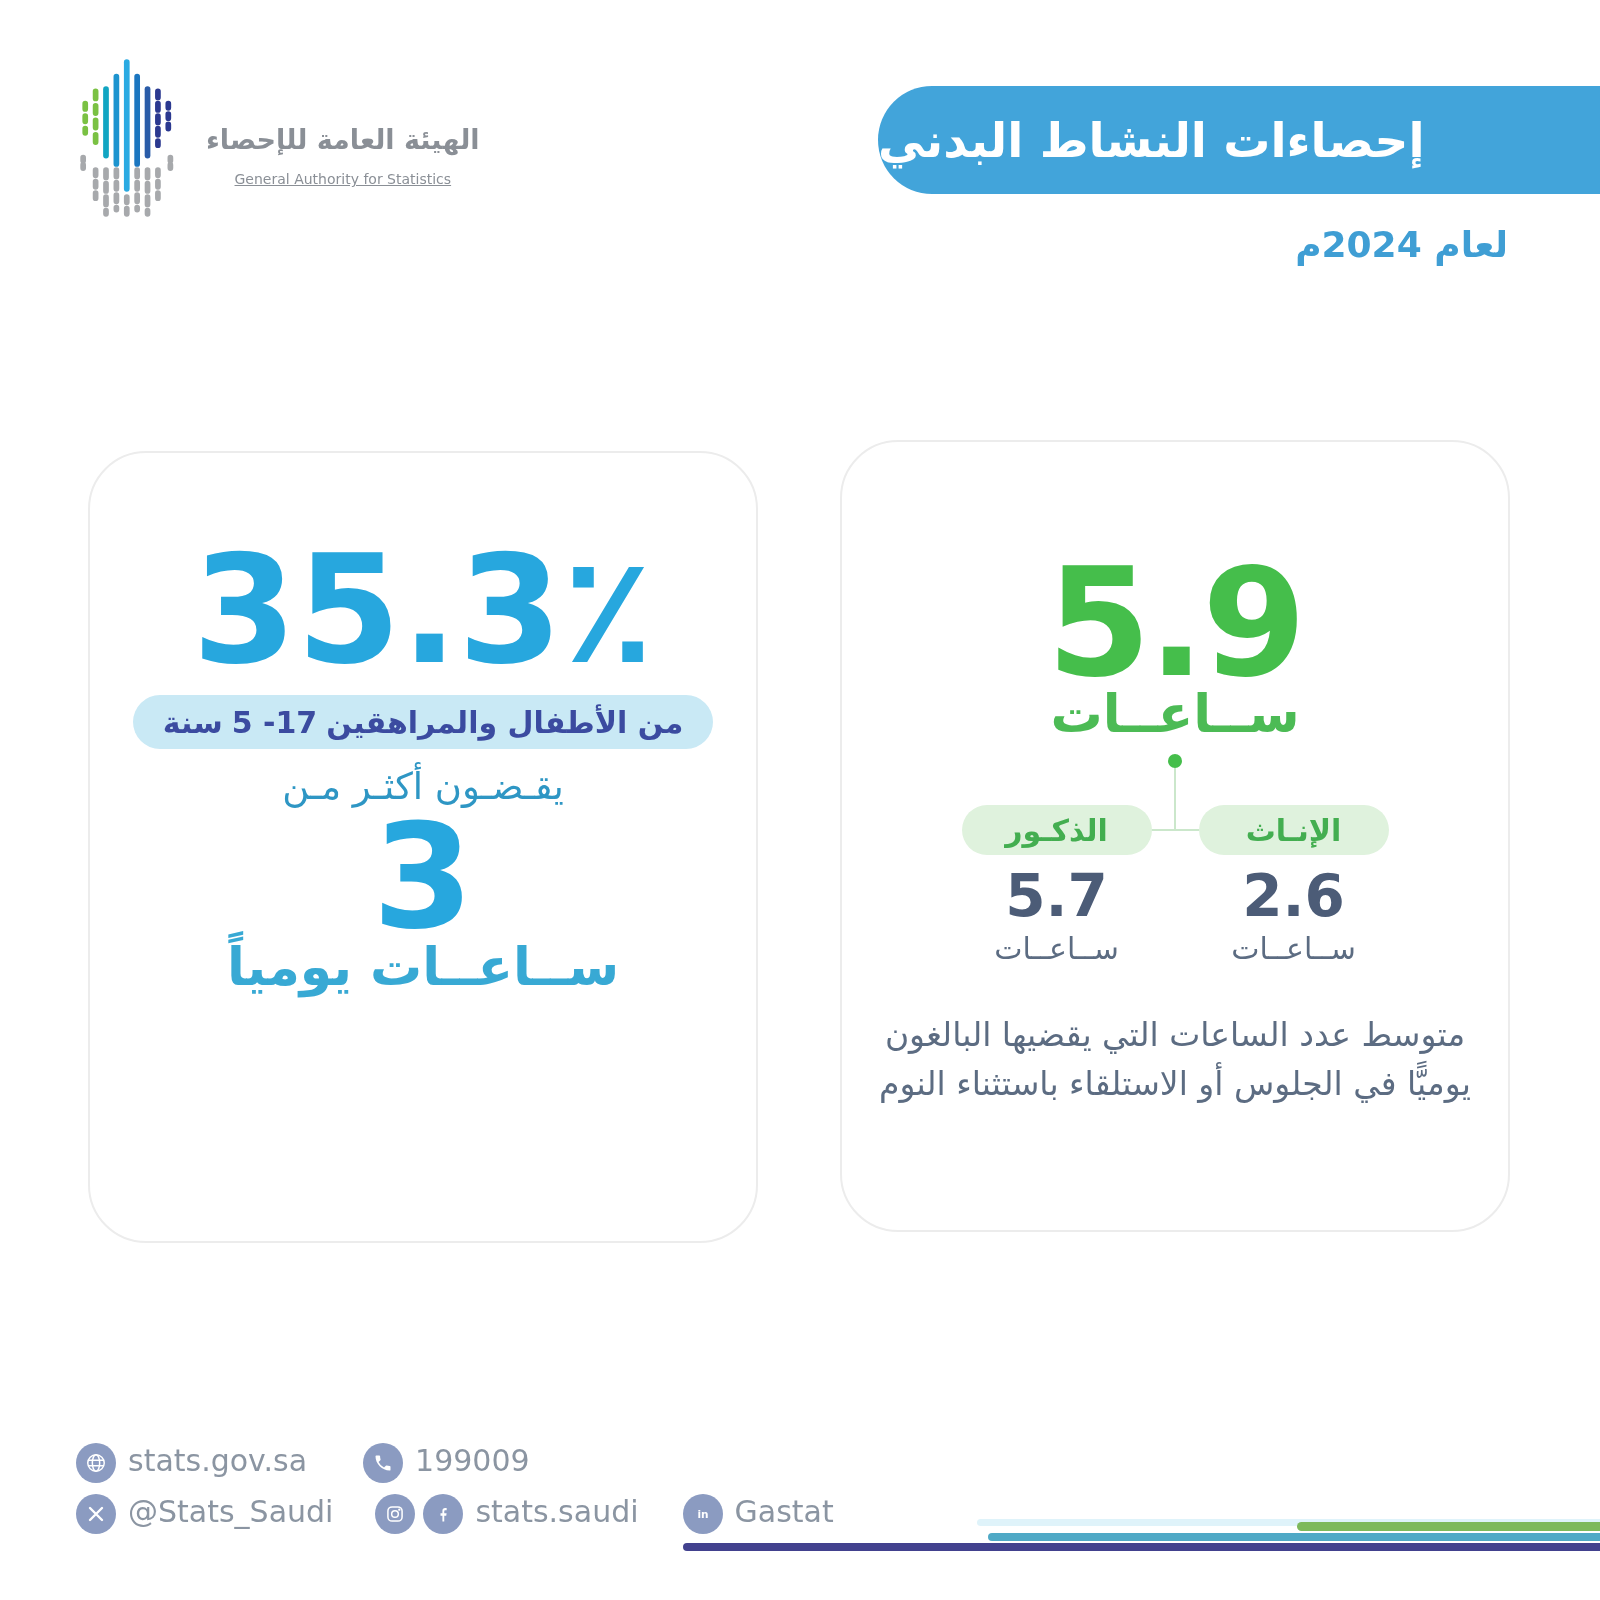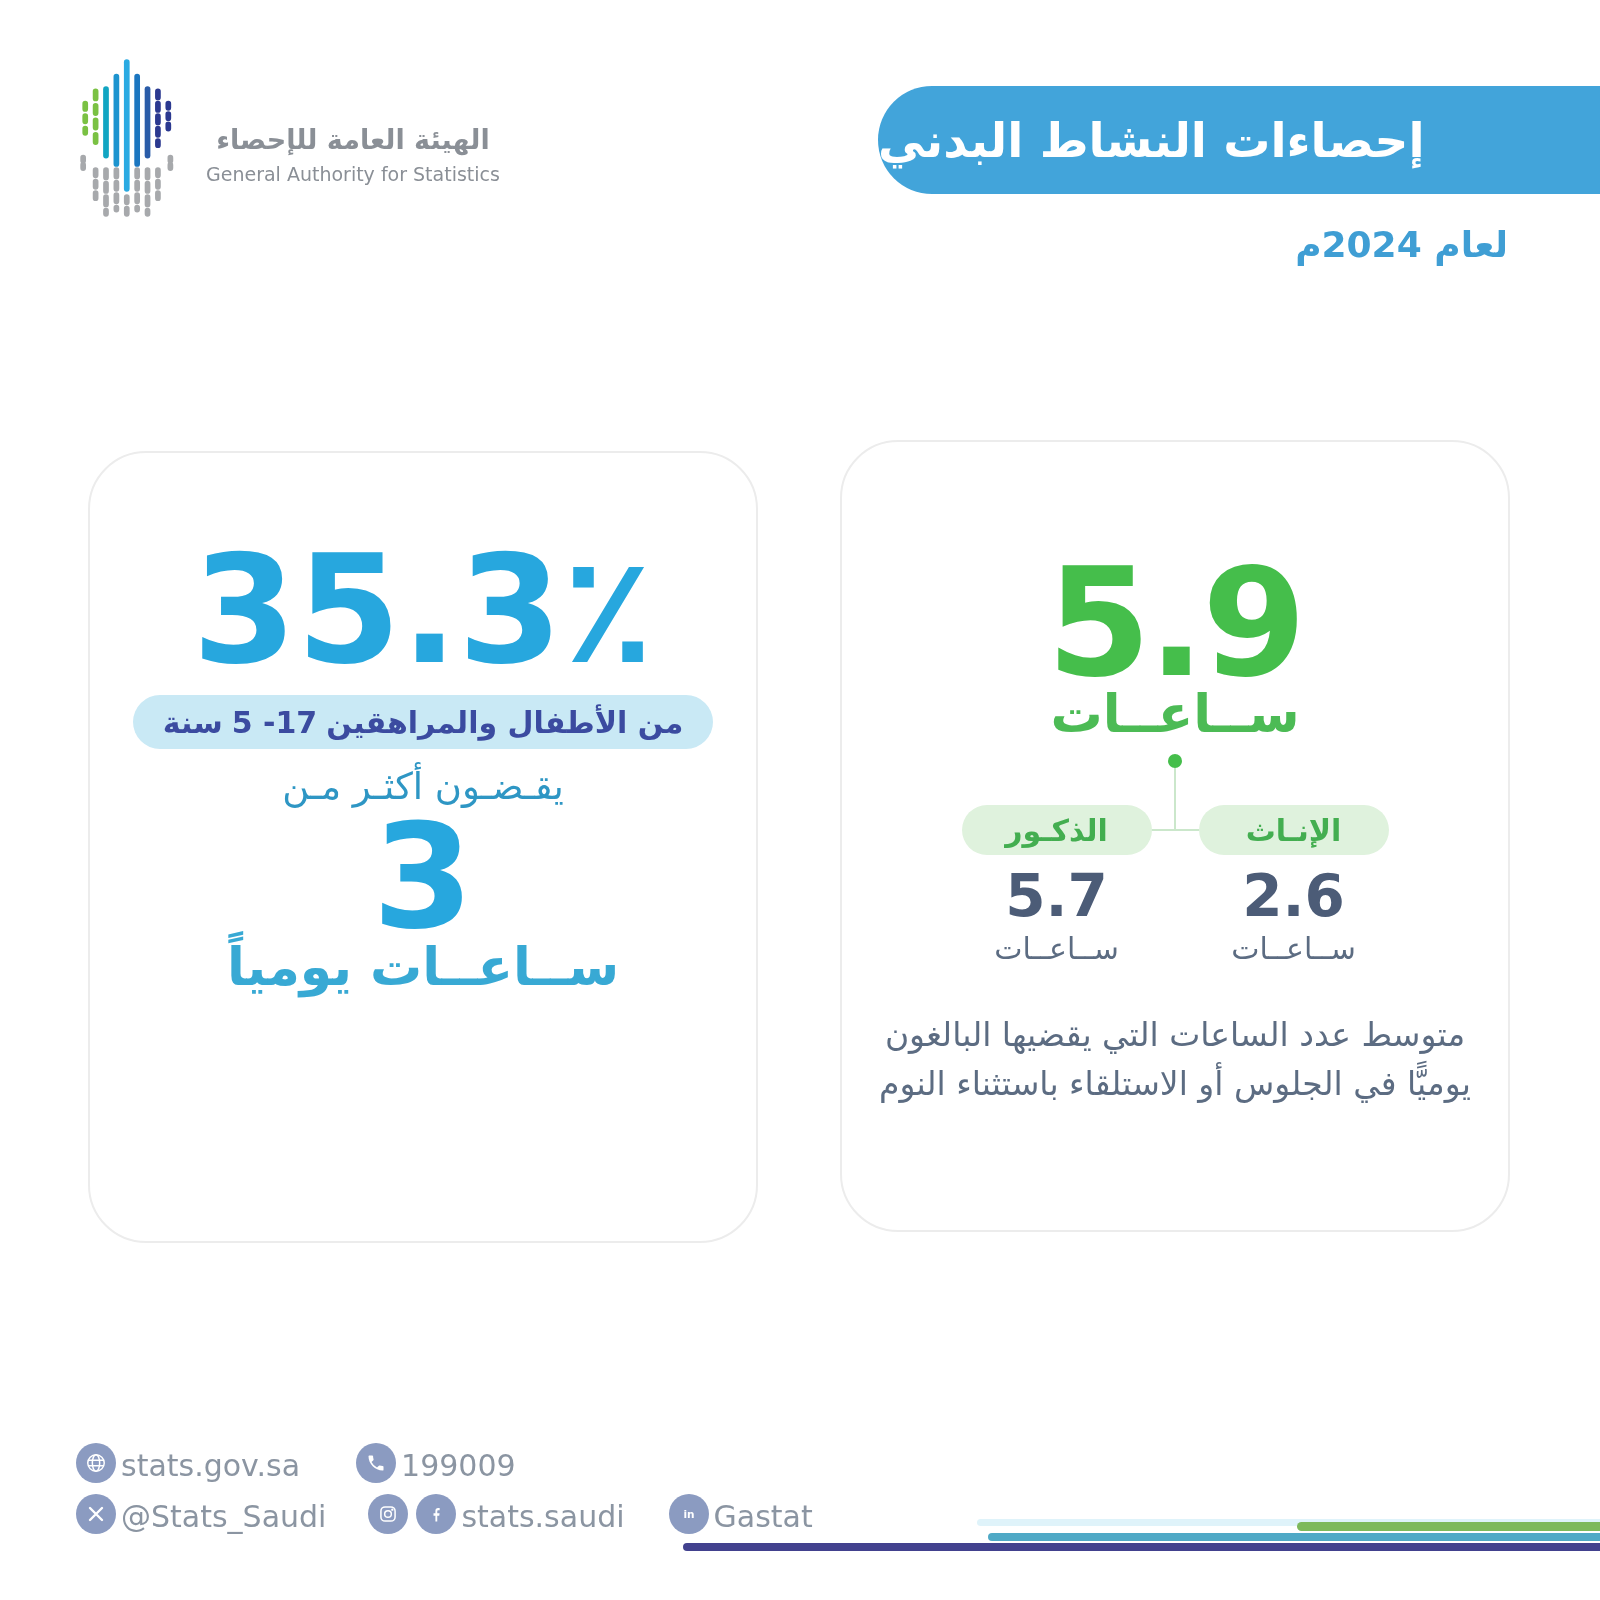--- a/index.html
+++ b/index.html
@@ -5,21 +5,21 @@
   html,body{margin:0;padding:0;background:#fff;}
   .canvas{
     position:relative;width:1600px;height:1600px;background:#ffffff;
     overflow:hidden;font-family:"DejaVu Sans",sans-serif;
   }
   
   .logo-wrap{position:absolute;left:74px;top:58px;display:flex;align-items:flex-start;}
   .logo-mark{width:118px;height:162px;}
   .logo-text{margin-left:14px;margin-top:66px;text-align:center;color:#8a8f96;}
   .logo-ar{font-size:27px;font-weight:bold;letter-spacing:1px;}
-  .logo-en{font-size:19px;margin-top:8px;white-space:nowrap;}
+  .logo-en{font-size:14px;margin-top:16px;white-space:nowrap;text-decoration:underline;}
   .title-banner{
     position:absolute;left:878px;right:0;top:86px;height:108px;
     background:var(--banner_blue);border-radius:54px 0 0 54px;
     display:flex;align-items:center;justify-content:flex-start;
   }
   .title-banner .t{color:#ffffff;font-size:47px;font-weight:bold;}
   .subtitle{
     position:absolute;right:92px;top:224px;color:var(--subtitle_blue);
     font-size:36px;font-weight:bold;
   }
@@ -66,21 +66,21 @@
   .value-num{color:var(--slate_num);font-size:58px;font-weight:bold;line-height:1.1;}
   .value-unit{color:var(--slate_desc);font-size:30px;margin-top:2px;}
   .desc-slate{
     margin-top:44px;color:var(--slate_desc);font-size:33px;line-height:1.5;
     text-align:center;white-space:pre-line;max-width:600px;
   }
   
   .footer-row{position:absolute;display:flex;align-items:center;color:var(--footer_text);font-size:30px;}
   .footer-row.r1{left:76px;top:1443px;}
   .footer-row.r2{left:76px;top:1494px;}
-  .f-item{display:flex;align-items:flex-end;gap:5px;text-decoration:none;color:inherit;cursor:pointer;}
+  .f-item{display:flex;align-items:flex-start;gap:12px;text-decoration:none;color:inherit;cursor:pointer;}
   .f-circle{
     width:40px;height:40px;border-radius:50%;background:var(--footer_icon);
     display:flex;align-items:center;justify-content:center;flex:0 0 auto;
   }
   .f-circle svg{display:block;}
   .ml56{margin-left:56px;} .ml42{margin-left:42px;} .ml44{margin-left:44px;}
   .icon-pair{display:flex;align-items:center;gap:8px;}
   
   .dline{position:absolute;border-radius:5px 0 0 5px;}
   .dline.pale {left:977px; top:1519px;width:623px;height:7px;background:var(--line_pale);}

